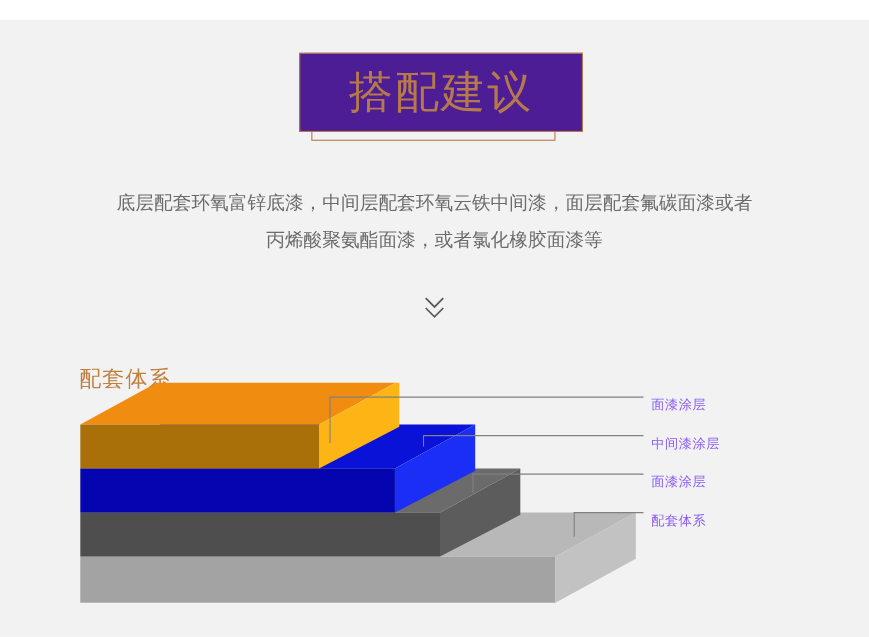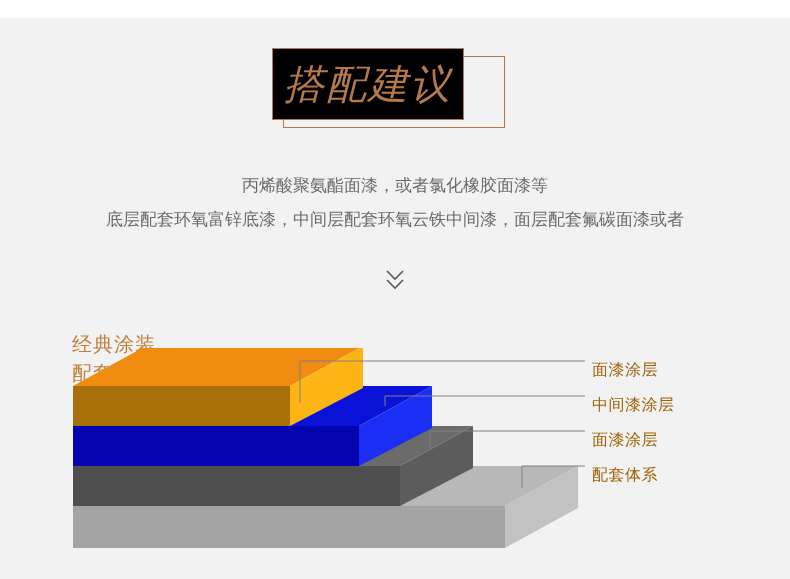--- a/index.html
+++ b/index.html
@@ -41,26 +41,25 @@
     height: 72px;
     border: 1px solid #b5784a;
     box-sizing: border-box;
     background: transparent;
   }
   .title-box-front {
     position: absolute;
     left: 50%;
     margin-left: -123px;
     top: 8px;
-    width: 192px;
+    width: 258px;
     height: 72px;
     border: 1px solid #b5784a;
     box-sizing: border-box;
-    background: #000000;
-    font-style: italic;
+    background: #4c1d95;
   }
   .title-text {
     position: absolute;
     left: 0;
     right: 0;
     top: 0;
     height: 72px;
     line-height: 70px;
     text-align: center;
     font-size: 40px;
@@ -115,22 +114,22 @@
     left: 0;
     top: 330px;
     width: 790px;
     height: 225px;
   }
   .diagram svg { display: block; }
 
   
   .label {
     position: absolute;
-    font-size: 16px;
-    color: #a16207;
+    font-size: 12px;
+    color: #8b5cf6;
     font-family: "DejaVu Sans", "Liberation Sans", sans-serif;
     white-space: nowrap;
     letter-spacing: 0.5px;
   }
   .lbl-1 { left: 592px; top: 342px; }
   .lbl-2 { left: 592px; top: 377px; }
   .lbl-3 { left: 592px; top: 412px; }
   .lbl-4 { left: 592px; top: 447px; }
 </style>
 </head>
@@ -139,33 +138,32 @@
 <div class="page">
 
   <div class="title-wrap">
     <div class="title-box-back"></div>
     <div class="title-box-front">
       <div class="title-text">搭配建议</div>
     </div>
   </div>
 
   <div class="desc">
+    <span class="desc-line">底层配套环氧富锌底漆，中间层配套环氧云铁中间漆，面层配套氟碳面漆或者</span>
     <span class="desc-line">丙烯酸聚氨酯面漆，或者氯化橡胶面漆等</span>
-    <span class="desc-line">底层配套环氧富锌底漆，中间层配套环氧云铁中间漆，面层配套氟碳面漆或者</span>
   </div>
 
   <div class="chevron">
     <svg width="24" height="30" viewBox="0 0 24 30">
       <path d="M4 5 L12 13 L20 5" fill="none" stroke="#5a5a5a" stroke-width="1.6"></path>
       <path d="M4 14 L12 22 L20 14" fill="none" stroke="#5a5a5a" stroke-width="1.6"></path>
     </svg>
   </div>
 
   <div class="sys-title">
-    <span>经典涂装</span>
     <span>配套体系</span>
   </div>
 
   <div class="diagram">
     <svg width="790" height="225" viewBox="0 0 790 225">
 
       <g>
         <polygon points="73,158 505,158 578,118 146,118" fill="#b8b8b8"></polygon>
         <polygon points="73,158 505,158 505,200 73,200" fill="#a3a3a3"></polygon>
         <polygon points="505,158 578,118 578,160 505,200" fill="#c2c2c2"></polygon>

